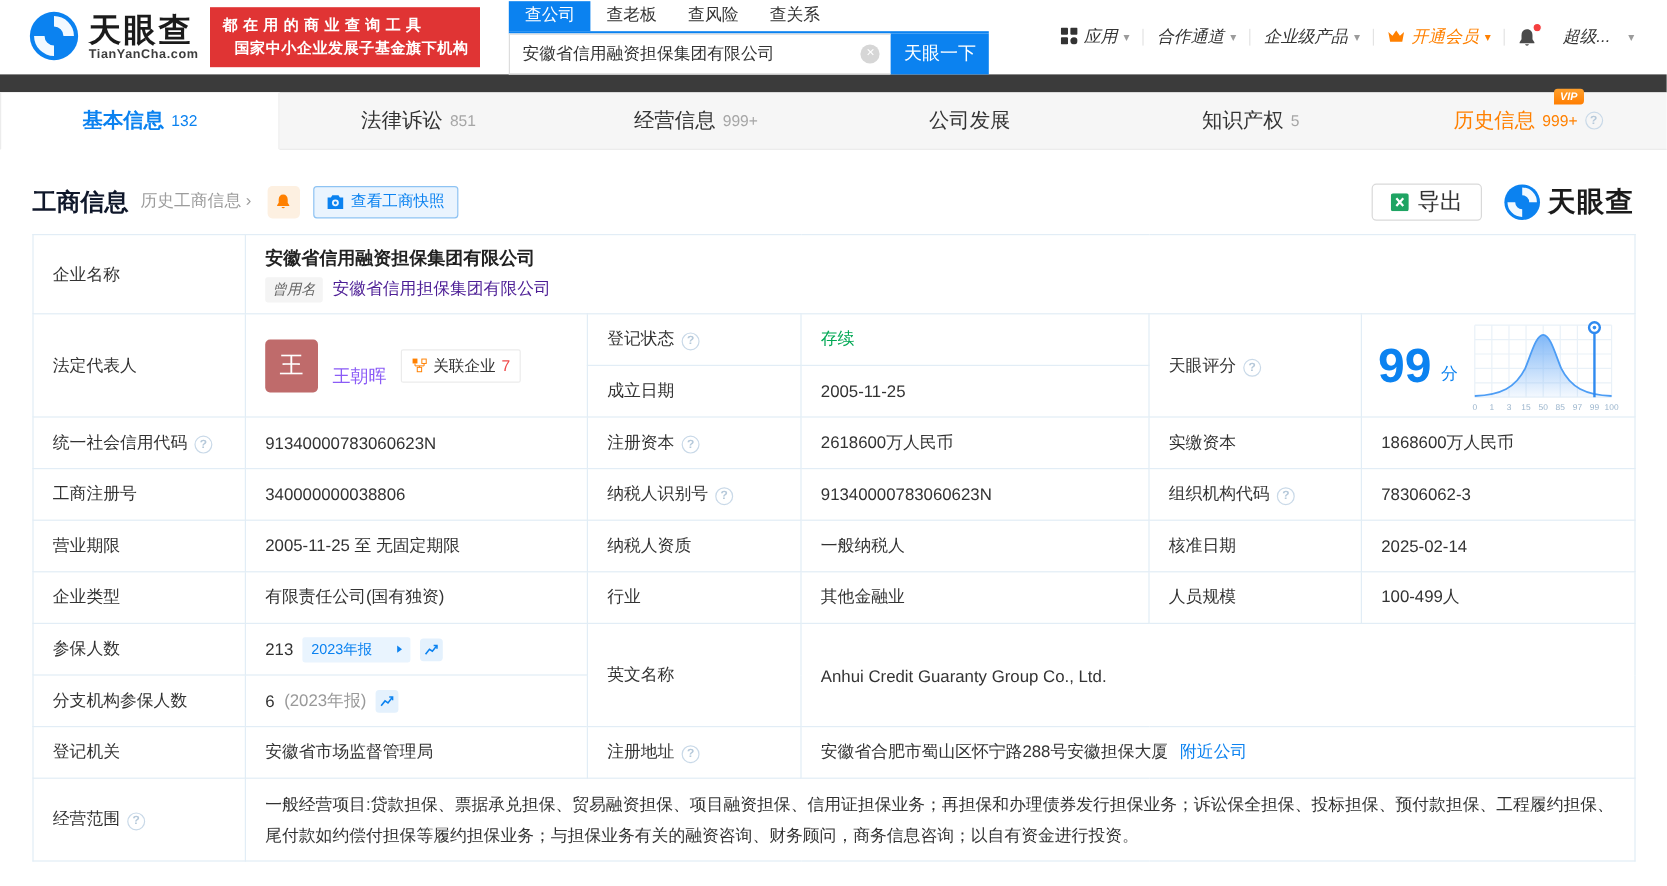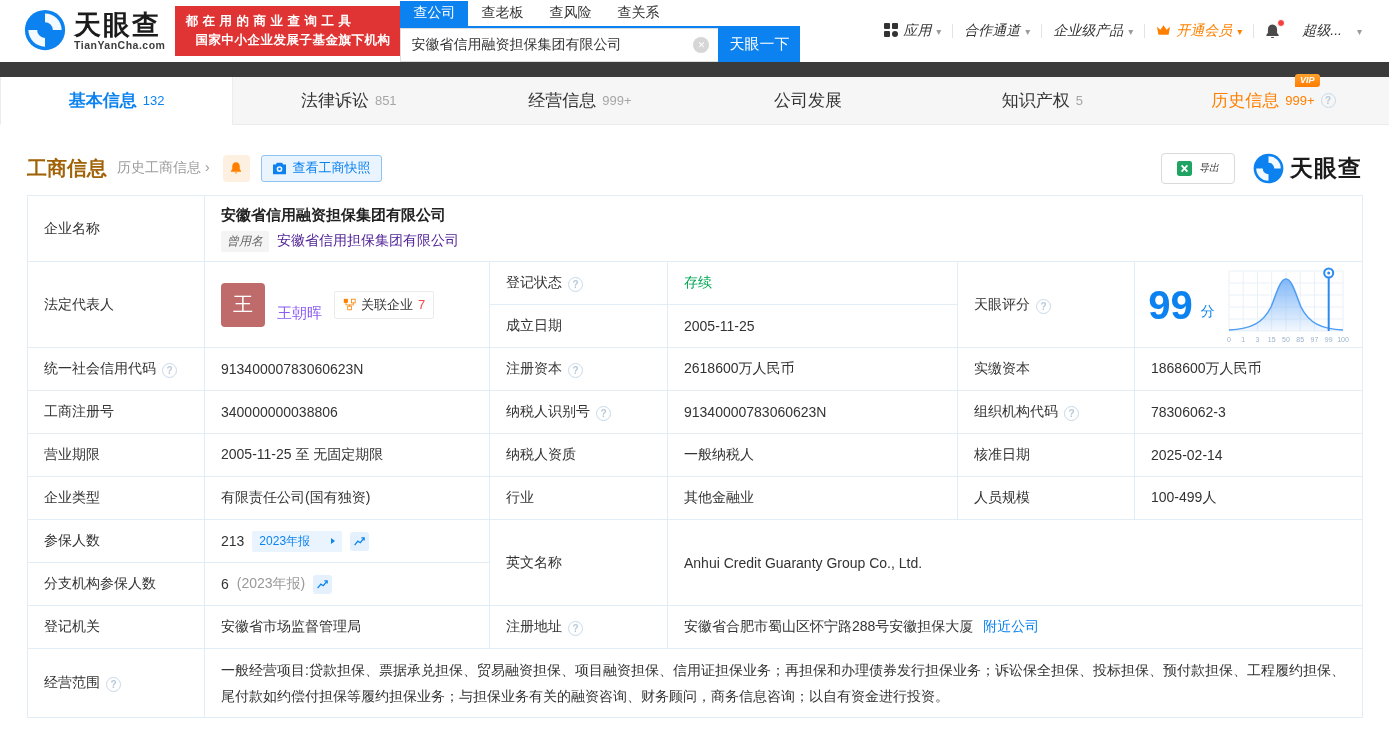--- a/index.html
+++ b/index.html
@@ -9,21 +9,21 @@
     color: #333; font-size: 14px;
   }
   
   .topbar { height: 62px; display: flex; align-items: center; padding: 0 16px 0 24px; background: #fff; }
   .logo { display: flex; align-items: center; gap: 8px; cursor: pointer; }
   .logo-text-main { font-size: 27px; font-weight: bold; color: #1b1b1b; letter-spacing: 2px; line-height: 28px; }
   .logo-text-sub { font-size: 10.5px; color: #3d3d3d; font-weight: bold; letter-spacing: .5px; }
   .promo { margin-left: 10px; background: #e03434; color: #fff; padding: 6px 10px; font-size: 12.5px; font-weight: bold; line-height: 19px; white-space: nowrap; }
   .promo-l1 { letter-spacing: 4.5px; }
   .promo-l2 { letter-spacing: .5px; margin-left: 10px; }
-  .search-block { margin-left: 0; width: 400px; }
+  .search-block { margin-left: 24px; width: 400px; }
   .search-tabs { display: flex; border-bottom: 2px solid #0b82f0; align-items: flex-end; }
   .search-tab { padding: 3px 13px 4px; font-size: 14px; color: #333; cursor: pointer; white-space: nowrap; }
   .search-tab.active { background: #0b82f0; color: #fff; }
   .search-row { display: flex; height: 34px; }
   .search-input-wrap { position: relative; flex: 1; }
   .search-input { width: 100%; height: 100%; border: 1px solid #ddd; border-right: none; padding: 0 32px 0 10px; font-size: 14px; color: #333; outline: none; font-family: inherit; }
   .clear-btn { position: absolute; right: 9px; top: 9px; width: 16px; height: 16px; border-radius: 50%; background: #d6d6d6; color: #fff; font-size: 9px; display: flex; align-items: center; justify-content: center; cursor: pointer; }
   .search-btn { width: 82px; background: #0b82f0; color: #fff; border: none; font-size: 15px; cursor: pointer; font-family: inherit; }
   .top-nav { margin-left: auto; display: flex; align-items: center; color: #333; }
   .nav-item { display: flex; align-items: center; gap: 5px; padding: 0 11px; cursor: pointer; white-space: nowrap; font-style: italic; }
@@ -40,26 +40,26 @@
   .tab .count { font-size: 13px; color: #a6a6a6; }
   .tab.active { background: #fff; border-left: 1px solid #ececec; border-right: 1px solid #ececec; border-bottom: 1px solid #fff; margin-bottom: -1px; }
   .tab.active, .tab.active .count { color: #0b82f0; }
   .tab.active .label { font-weight: bold; }
   .tab.vip-tab, .tab.vip-tab .count { color: #ff8000; }
   .tab-inner { position: relative; display: inline-flex; align-items: center; gap: 6px; }
   .vip-badge { position: absolute; top: -15px; right: 16px; background: linear-gradient(180deg,#ffa12e,#ff7d00); color: #fff; font-size: 9px; font-weight: bold; font-style: italic; padding: 1px 5px 2px; border-radius: 3px 3px 3px 0; }
   .help-ic { display: inline-flex; align-items: center; justify-content: center; width: 15px; height: 15px; border-radius: 50%; border: 1px solid #c9d9e8; color: #b6c9da; font-size: 10px; font-weight: bold; cursor: pointer; flex: none; }
   
   .section-header { display: flex; align-items: center; padding: 0 27px; margin-top: 25px; height: 36px; margin-bottom: 9px; }
-  .section-title { font-size: 20px; font-weight: bold; color: #a16207; }
+  .section-title { font-size: 20px; font-weight: bold; color: #0f172a; }
   .history-link { margin-left: 10px; color: #9c9c9c; font-size: 14px; cursor: pointer; }
   .bell-btn { margin-left: 13px; width: 27px; height: 27px; background: #fdf0e1; border-radius: 4px; display: flex; align-items: center; justify-content: center; cursor: pointer; }
   .snapshot-btn { margin-left: 11px; height: 27px; display: flex; align-items: center; gap: 6px; background: #eaf4fe; border: 1px solid #8ec3f3; border-radius: 3px; color: #0b82f0; font-size: 13px; padding: 0 10px; cursor: pointer; }
   .hdr-right { margin-left: auto; display: flex; align-items: center; gap: 18px; }
-  .export-btn { height: 31px; display: flex; align-items: center; gap: 7px; background: #fff; border: 1px solid #d9d9d9; border-radius: 4px; font-size: 10px; color: #333; padding: 0 15px; cursor: pointer; font-style: italic; }
+  .export-btn { height: 31px; display: flex; align-items: center; gap: 7px; background: #fff; border: 1px solid #d9d9d9; border-radius: 4px; font-size: 19px; color: #333; padding: 0 15px; cursor: pointer; }
   .watermark { display: flex; align-items: center; gap: 6px; }
   .watermark-title { font-size: 23px; font-weight: bold; color: #1b1b1b; letter-spacing: 1px; }
   
   table.info { width: 1335px; margin: 0 27px; border-collapse: collapse; table-layout: fixed; }
   table.info td { border: 1px solid #e2edf6; height: 43px; padding: 4px 16px; background: #fff; vertical-align: middle; font-size: 14px; color: #333; }
   td.lbl { background: #eef6fc; }
   .lbl-in { display: flex; align-items: flex-end; gap: 6px; }
   .company-name { font-size: 15px; font-weight: bold; color: #222; }
   .former-row { margin-top: 6px; display: flex; align-items: center; gap: 8px; }
   .former-tag { background: #f4f4f4; color: #666; font-size: 12px; padding: 2px 6px; border-radius: 2px; font-style: italic; }

